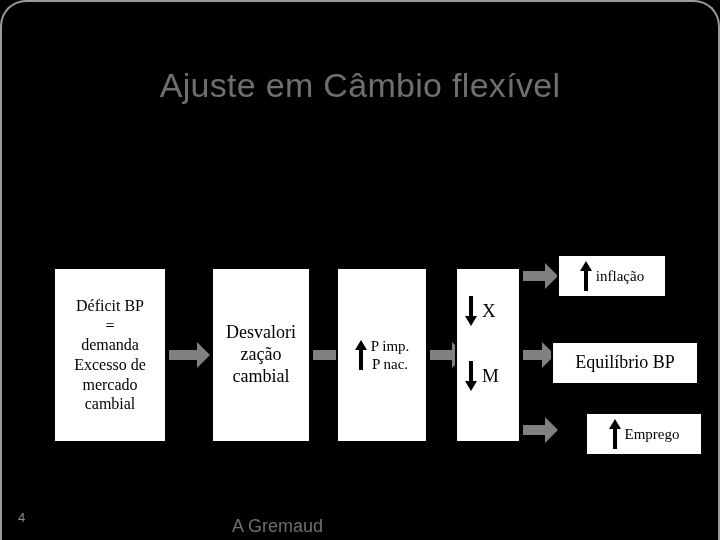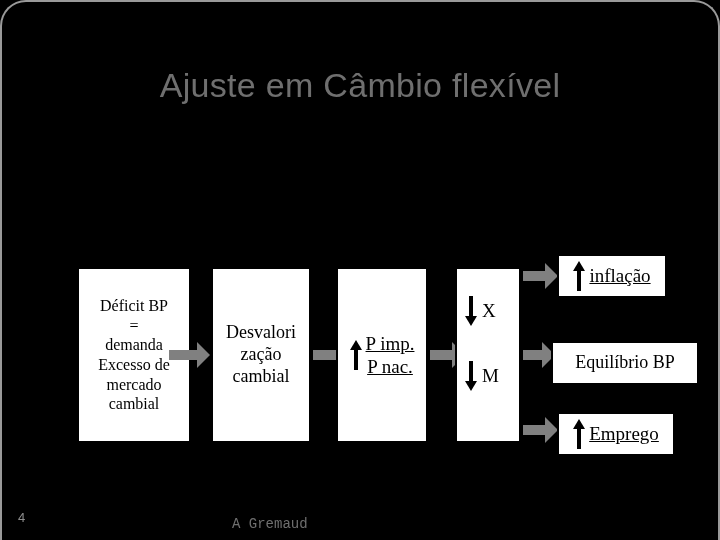--- a/index.html
+++ b/index.html
@@ -84,21 +84,20 @@
   .box-lines span {
     display: block;
   }
   
   #box-deficit {
     left: 53px;
     top: 267px;
     width: 114px;
     height: 176px;
     font-size: 16px;
-    margin-left: 24px;
   }
   #box-desval {
     left: 211px;
     top: 267px;
     width: 100px;
     height: 176px;
     font-size: 18px;
   }
   #box-preco {
     left: 336px;
@@ -121,21 +120,21 @@
     font-size: 19px;
   }
   #box-equilibrio {
     left: 551px;
     top: 341px;
     width: 148px;
     height: 44px;
     font-size: 18px;
   }
   #box-emprego {
-    left: 557px;
+    left: 585px;
     top: 412px;
     width: 118px;
     height: 44px;
     font-size: 19px;
   }
   
   .xm-inner {
     position: relative;
     width: 100%;
     height: 100%;
@@ -187,22 +186,21 @@
     height: 0;
     border-left: 6px solid transparent;
     border-right: 6px solid transparent;
     border-bottom: 10px solid #000;
   }
   
   .p-block {
     display: flex;
     align-items: center;
     gap: 4px;
-    font-size: 19px;
-    text-decoration: underline;
+    font-size: 15px;
   }
   .p-lines span { display: block; text-align: center; }
   
   .h-arrow {
     position: absolute;
     height: 26px;
   }
   .h-arrow .shaft {
     position: absolute;
     left: 0;
@@ -225,23 +223,23 @@
     left: 18px;
     top: 510px;
     font-size: 13px;
     color: #8c8c8c;
     font-family: "Liberation Sans", sans-serif;
   }
   .footer-author {
     position: absolute;
     left: 232px;
     top: 516px;
-    font-size: 14px;
+    font-size: 18px;
     color: #6f6f6f;
-    font-family: Liberation Mono, monospace;
+    font-family: Liberation Sans, sans-serif;
   }
 </style>
 </head>
 <body>
 
 <div id="slide">
 
   <div class="frame-top"></div>
   <div class="frame-left"></div>
   <div class="frame-right"></div>

